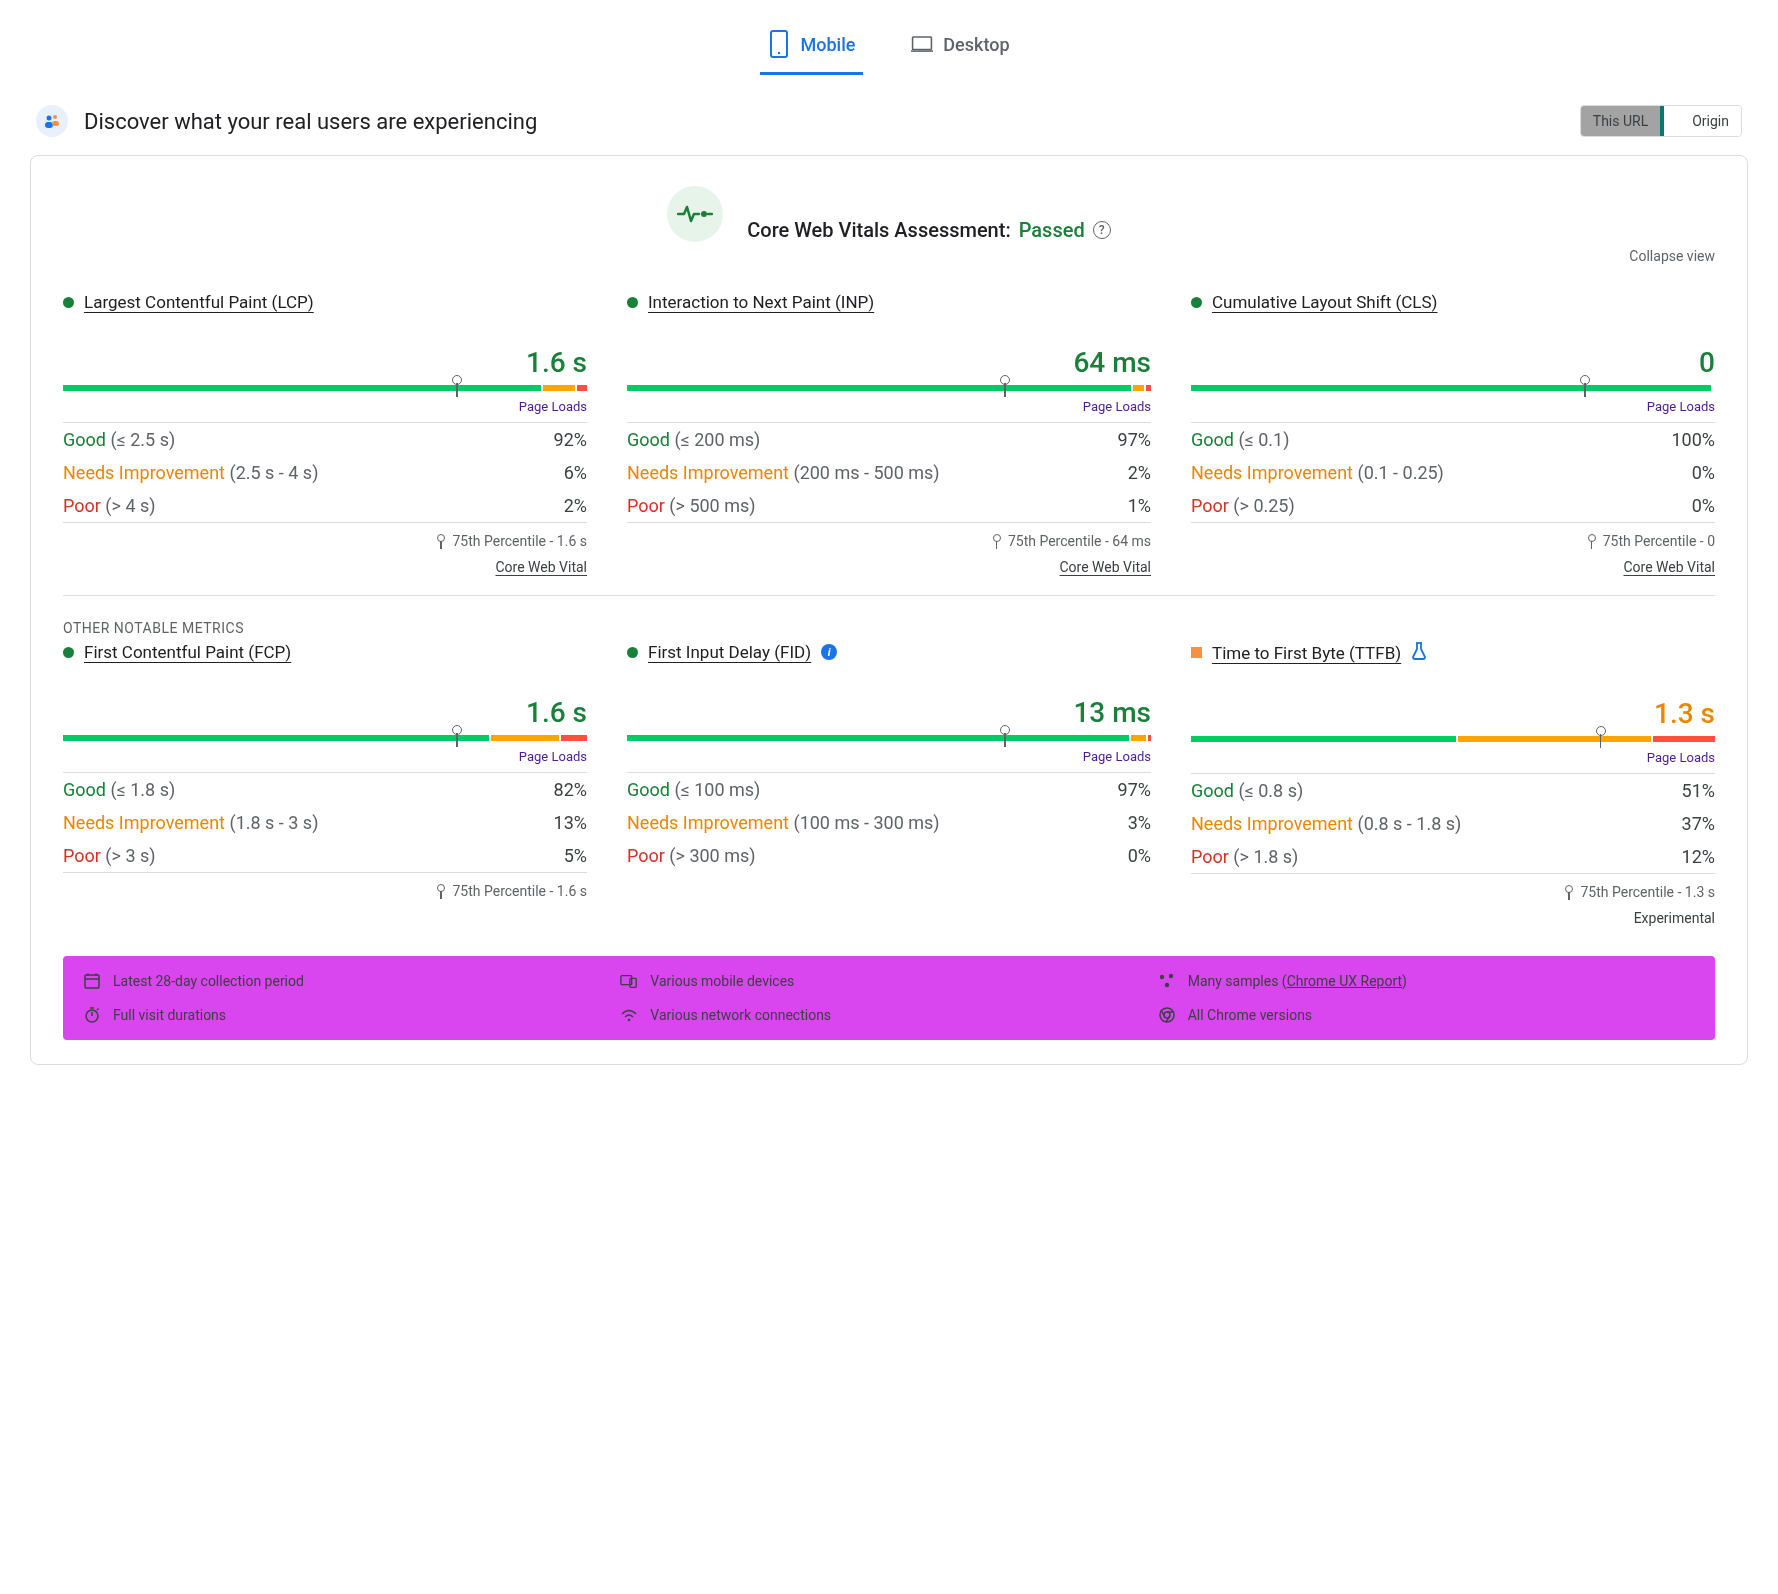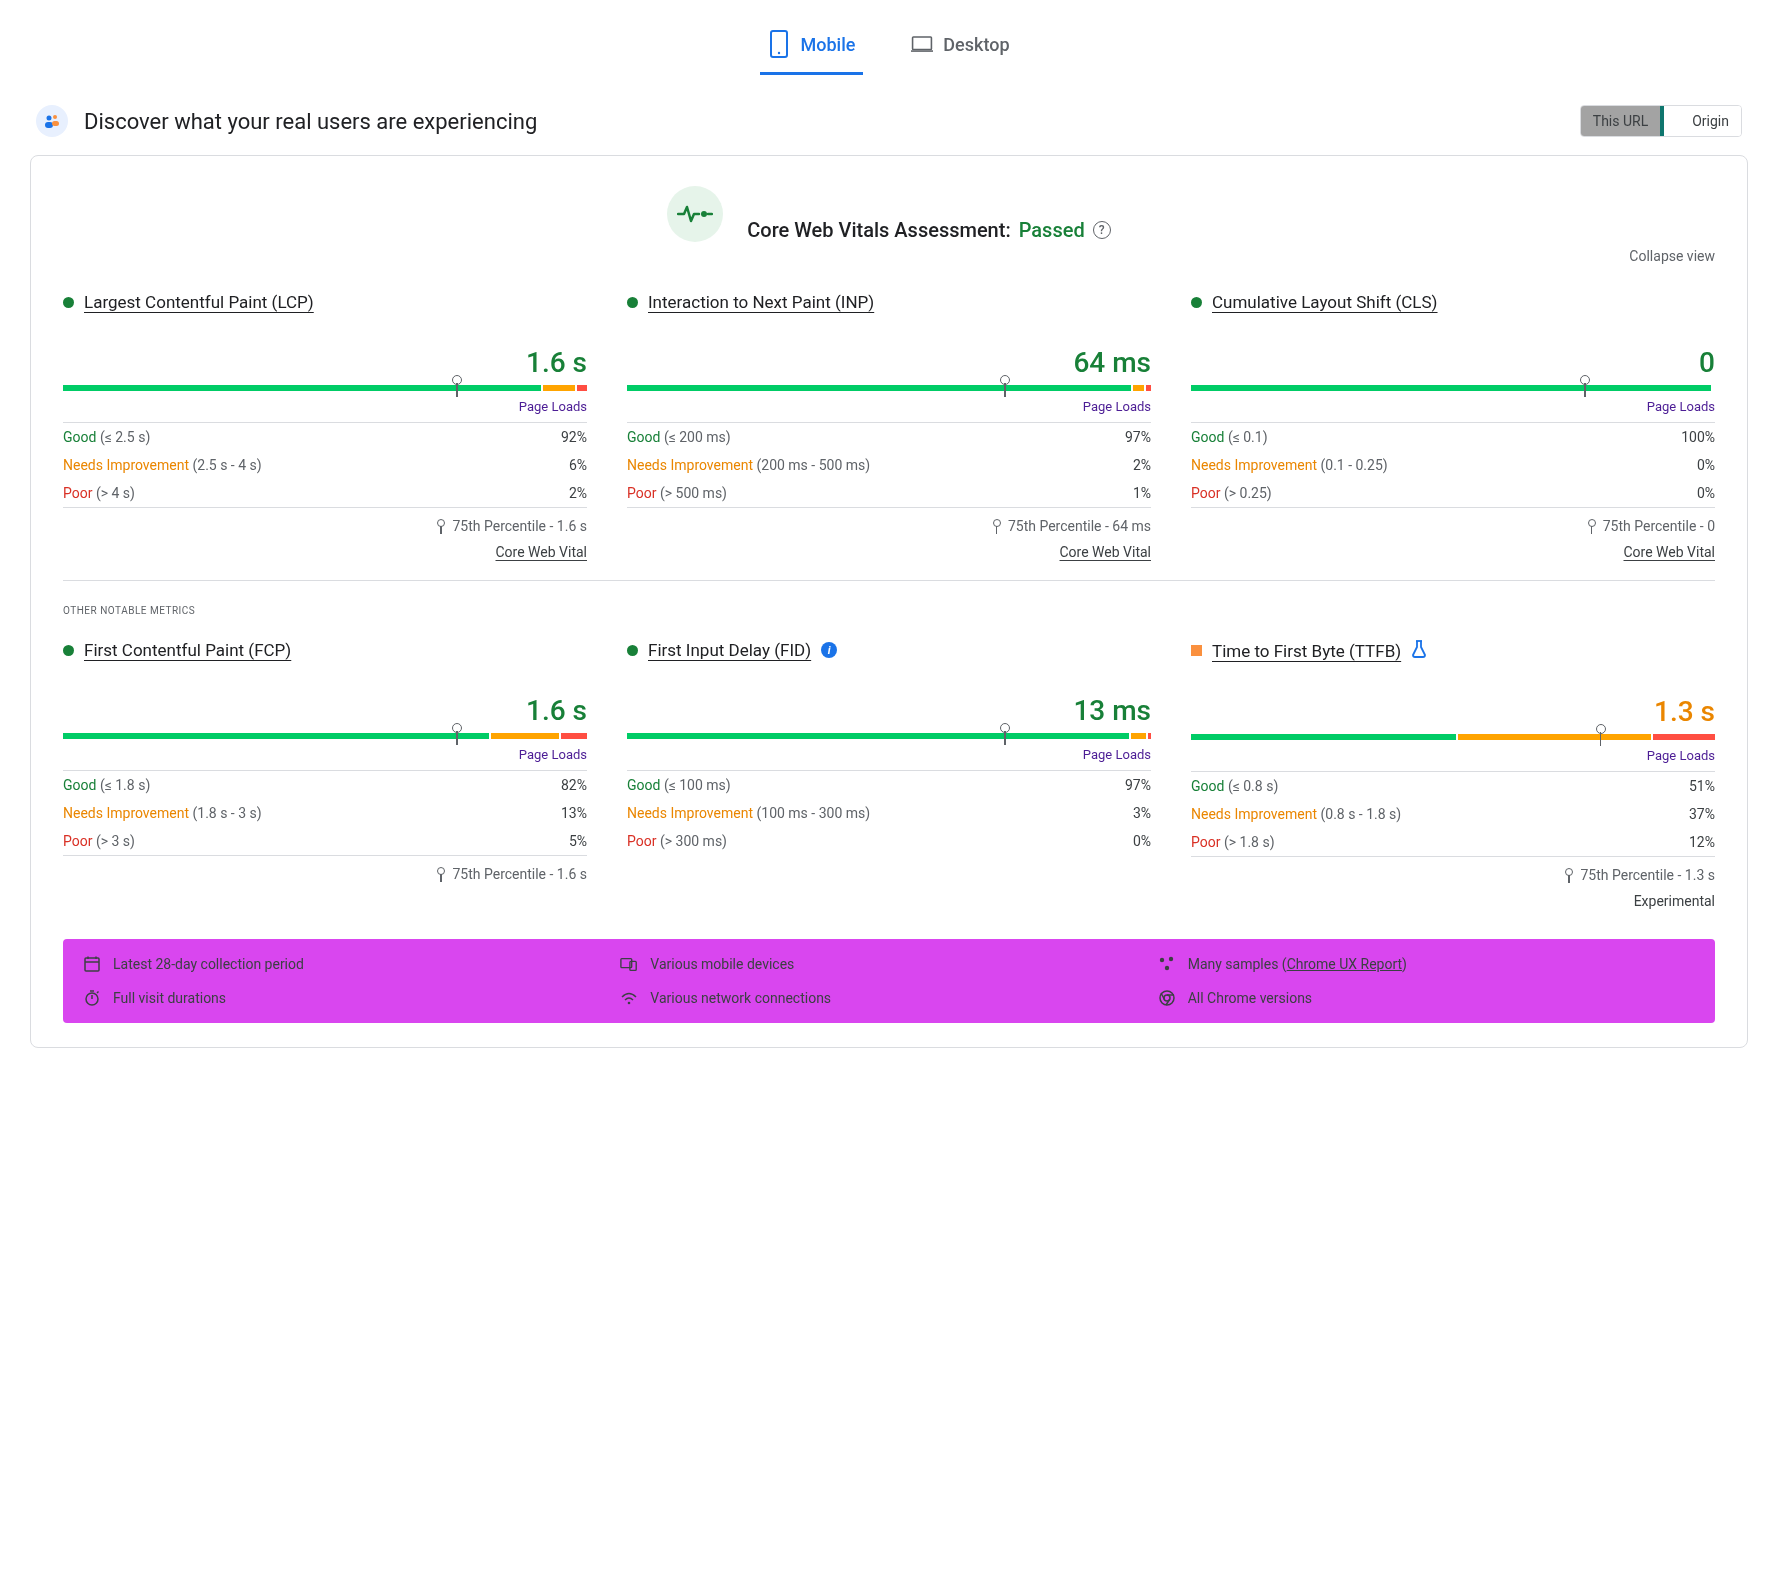--- a/index.html
+++ b/index.html
@@ -153,21 +153,21 @@
     background: #5f6368;
   }
   .page-loads-label {
     text-align: right; font-size: 13px; color: #4c1d95;
     margin-bottom: 8px;
   }
   .dist-rows { border-top: 1px solid #dadce0; }
   .dist-row {
     display: flex; justify-content: space-between;
     padding: 6px 0;
-    font-size: 14px;
+    font-size: 18px;
   }
   .dist-label-good { color: #188038; }
   .dist-label-ni { color: #ea8600; }
   .dist-label-poor { color: #d93025; }
   .dist-range { color: #5f6368; }
   .dist-pct { color: #3c4043; }
   .percentile-row {
     border-top: 1px solid #dadce0;
     padding-top: 10px;
     text-align: right;
@@ -195,24 +195,24 @@
     text-decoration: underline; text-underline-offset: 3px;
     cursor: pointer;
   }
   .experimental {
     text-align: right; margin-top: 10px;
     font-size: 14px; color: #3c4043;
   }
   .section-divider { border-top:1px solid #dadce0; margin: 20px 0 24px 0;}
   .other-header {
     text-transform: uppercase;
-    font-size: 10px;
+    font-size: 14px;
     letter-spacing: 0.5px;
     color: #5f6368;
-    margin-bottom: 24px;
+    margin-bottom: 6px;
   }
   .info-footer {
     background: #d946ef;
     border-radius: 4px;
     padding: 16px 20px;
     margin-top: 30px;
     display: grid;
     grid-template-columns: 1fr 1fr 1fr;
     row-gap: 16px;
   }

